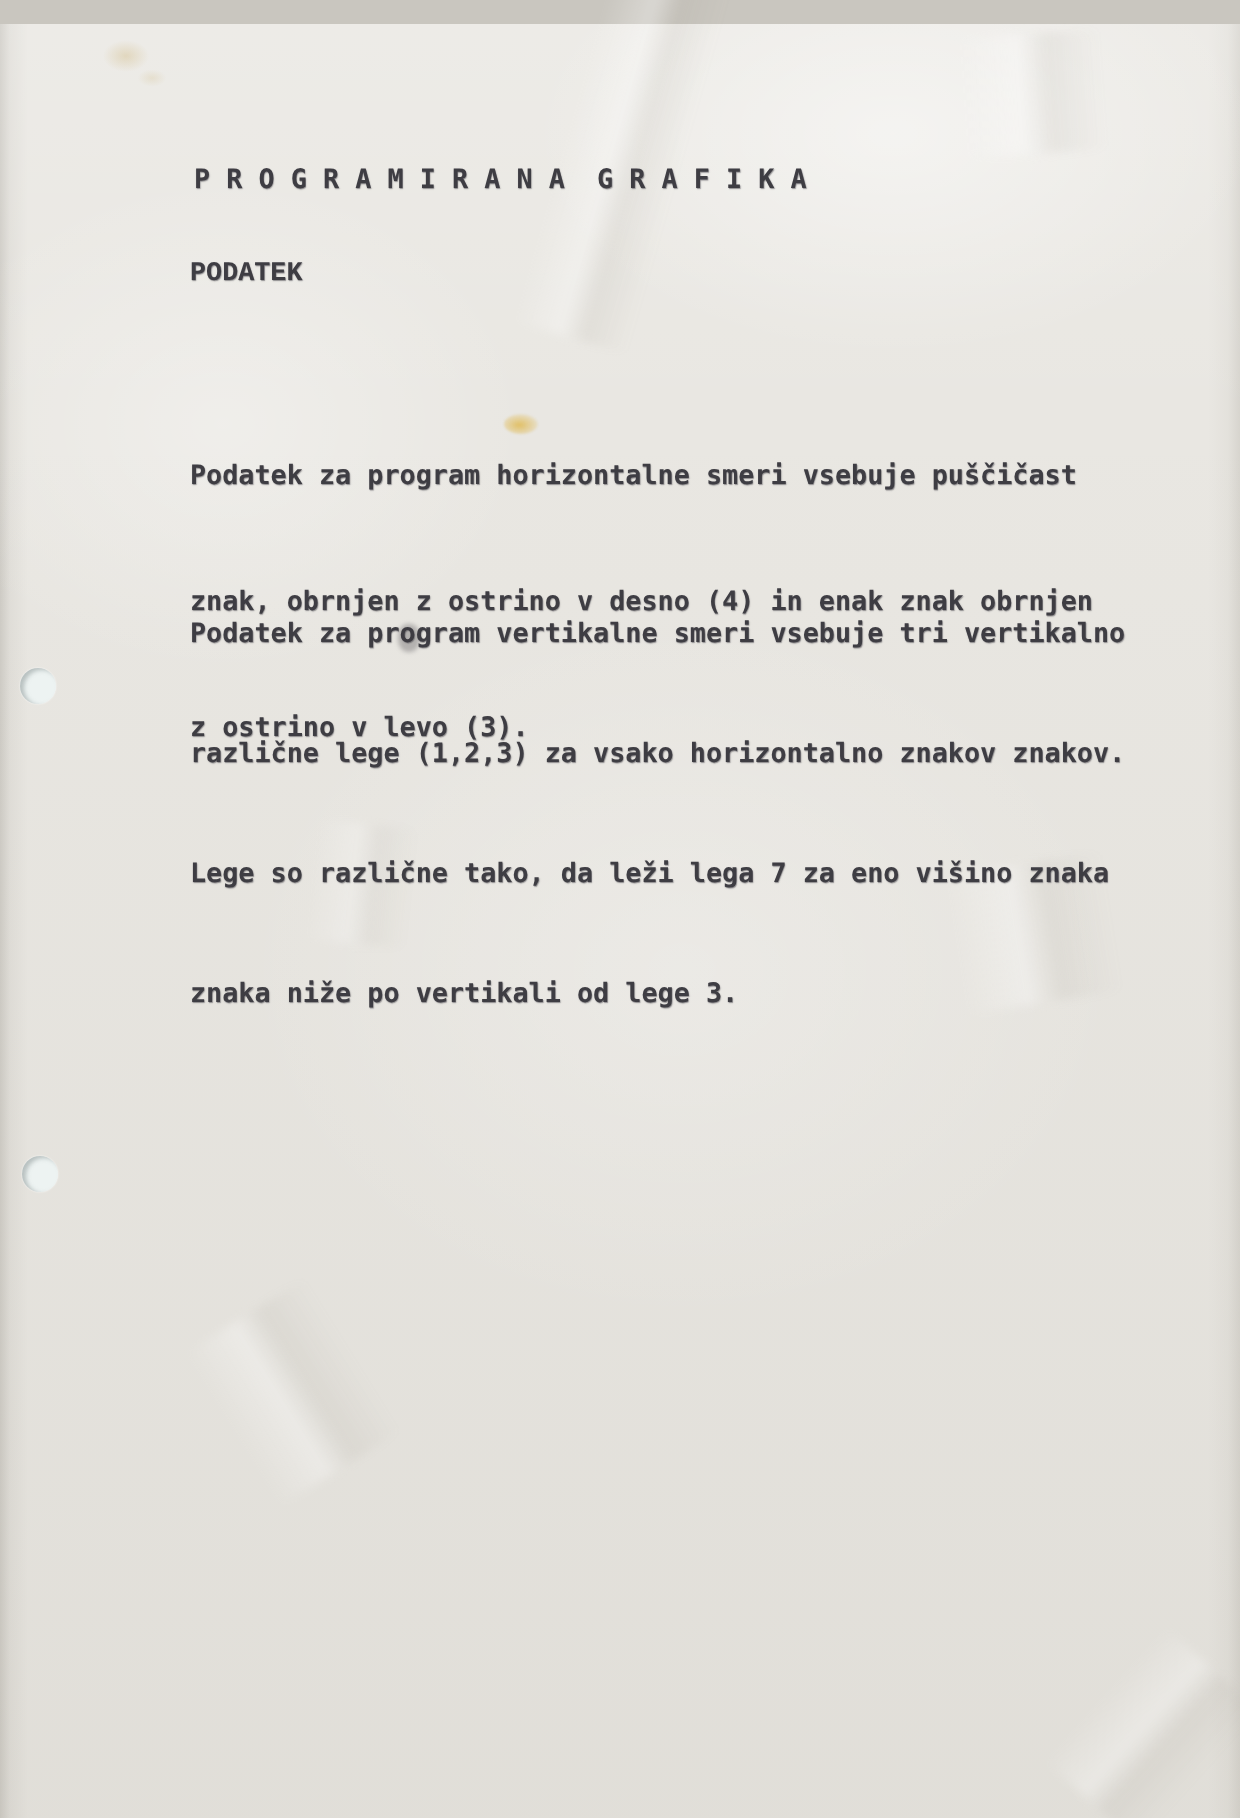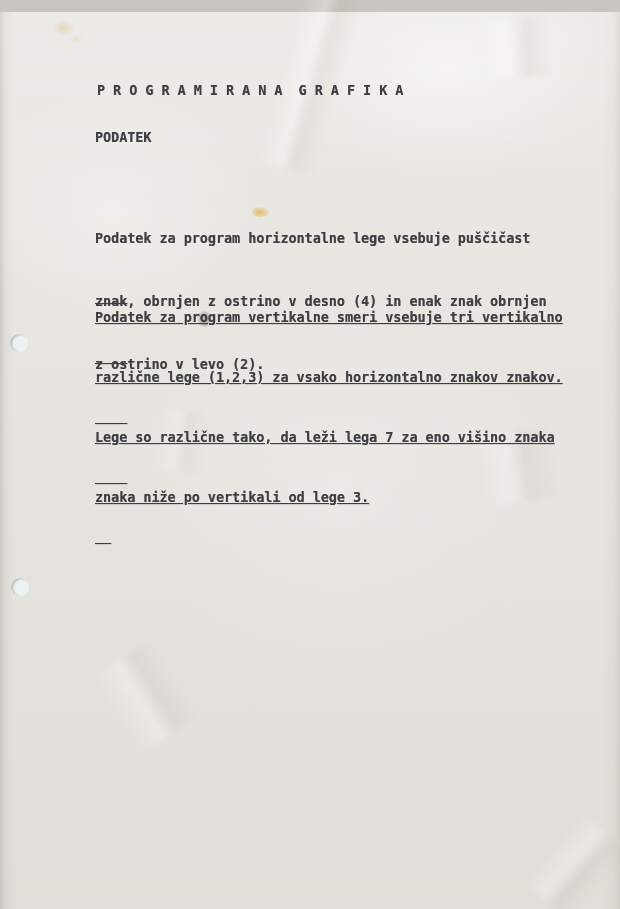--- a/index.html
+++ b/index.html
@@ -66,23 +66,23 @@
     position: absolute;
     font-family: "DejaVu Sans Mono", "Liberation Mono", monospace;
     font-size: 13.4px;
     font-weight: bold;
     color: #3e3d43;
     text-shadow: 0.3px 0.3px 0.6px rgba(62,61,67,0.55);
     white-space: pre;
     z-index: 3;
   }
   .doc-title  { left: 97px; top: 71px;  line-height: 16px; }
-  .doc-heading{ left: 95px; top: 118px; line-height: 16px; }
+  .doc-heading{ left: 95px; top: 118px; line-height: 16px; font-family: Liberation Mono, monospace; }
   .para-1 { left: 95px; top: 174px; line-height: 21px; }
-  .para-2 { left: 95px; top: 256px; line-height: 20px; text-decoration: underline; }
+  .para-2 { left: 95px; top: 256px; line-height: 20px; }
 
   .correction-mark {
     position: absolute;
     left: 252px; top: 195px;
     width: 17px; height: 10px;
     border-radius: 50%;
     background: radial-gradient(ellipse at 45% 55%, rgba(222,178,60,0.75), rgba(222,178,60,0.25) 60%, rgba(222,178,60,0) 80%);
     filter: blur(0.6px);
     z-index: 2;
   }
@@ -111,23 +111,23 @@
   <div class="hole hole-1"></div>
   <div class="hole hole-2"></div>
 
   <div class="correction-mark"></div>
 
   <div class="typetext doc-title">P R O G R A M I R A N A  G R A F I K A</div>
 
   <div class="typetext doc-heading">PODATEK</div>
 
   <div class="typetext para-1">
-    <div>Podatek za program horizontalne lege vsebuje puščičast</div>
+    <div>Podatek za program horizontalne smeri vsebuje puščičast</div>
     <div>znak, obrnjen z ostrino v desno (4) in enak znak obrnjen</div>
-    <div>z ostrino v levo (2).</div>
+    <div>z ostrino v levo (3).</div>
   </div>
 
   <div class="typetext para-2">
     <div>Podatek za program vertikalne smeri vsebuje tri vertikalno</div>
     <div>različne lege (1,2,3) za vsako horizontalno znakov znakov.</div>
     <div>Lege so različne tako, da leži lega 7 za eno višino znaka</div>
     <div>znaka niže po vertikali od lege 3.</div>
   </div>
 
   <div class="overstrike-smudge"></div>

